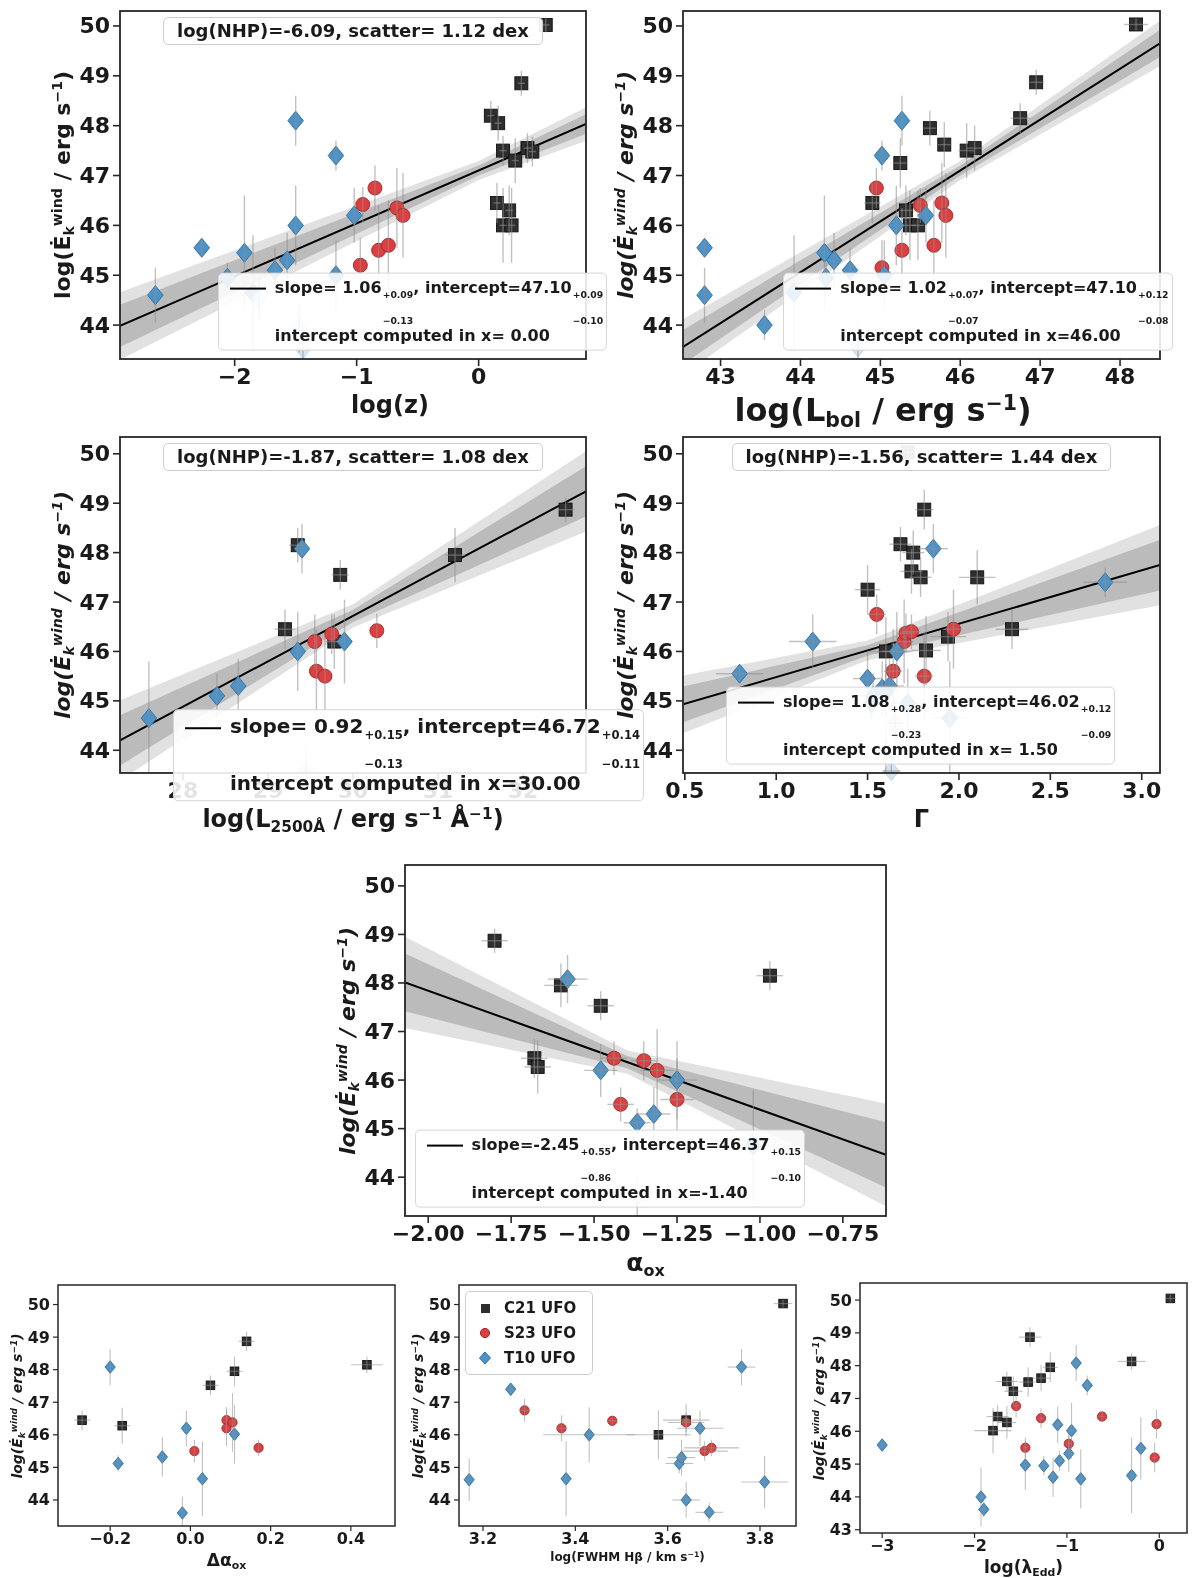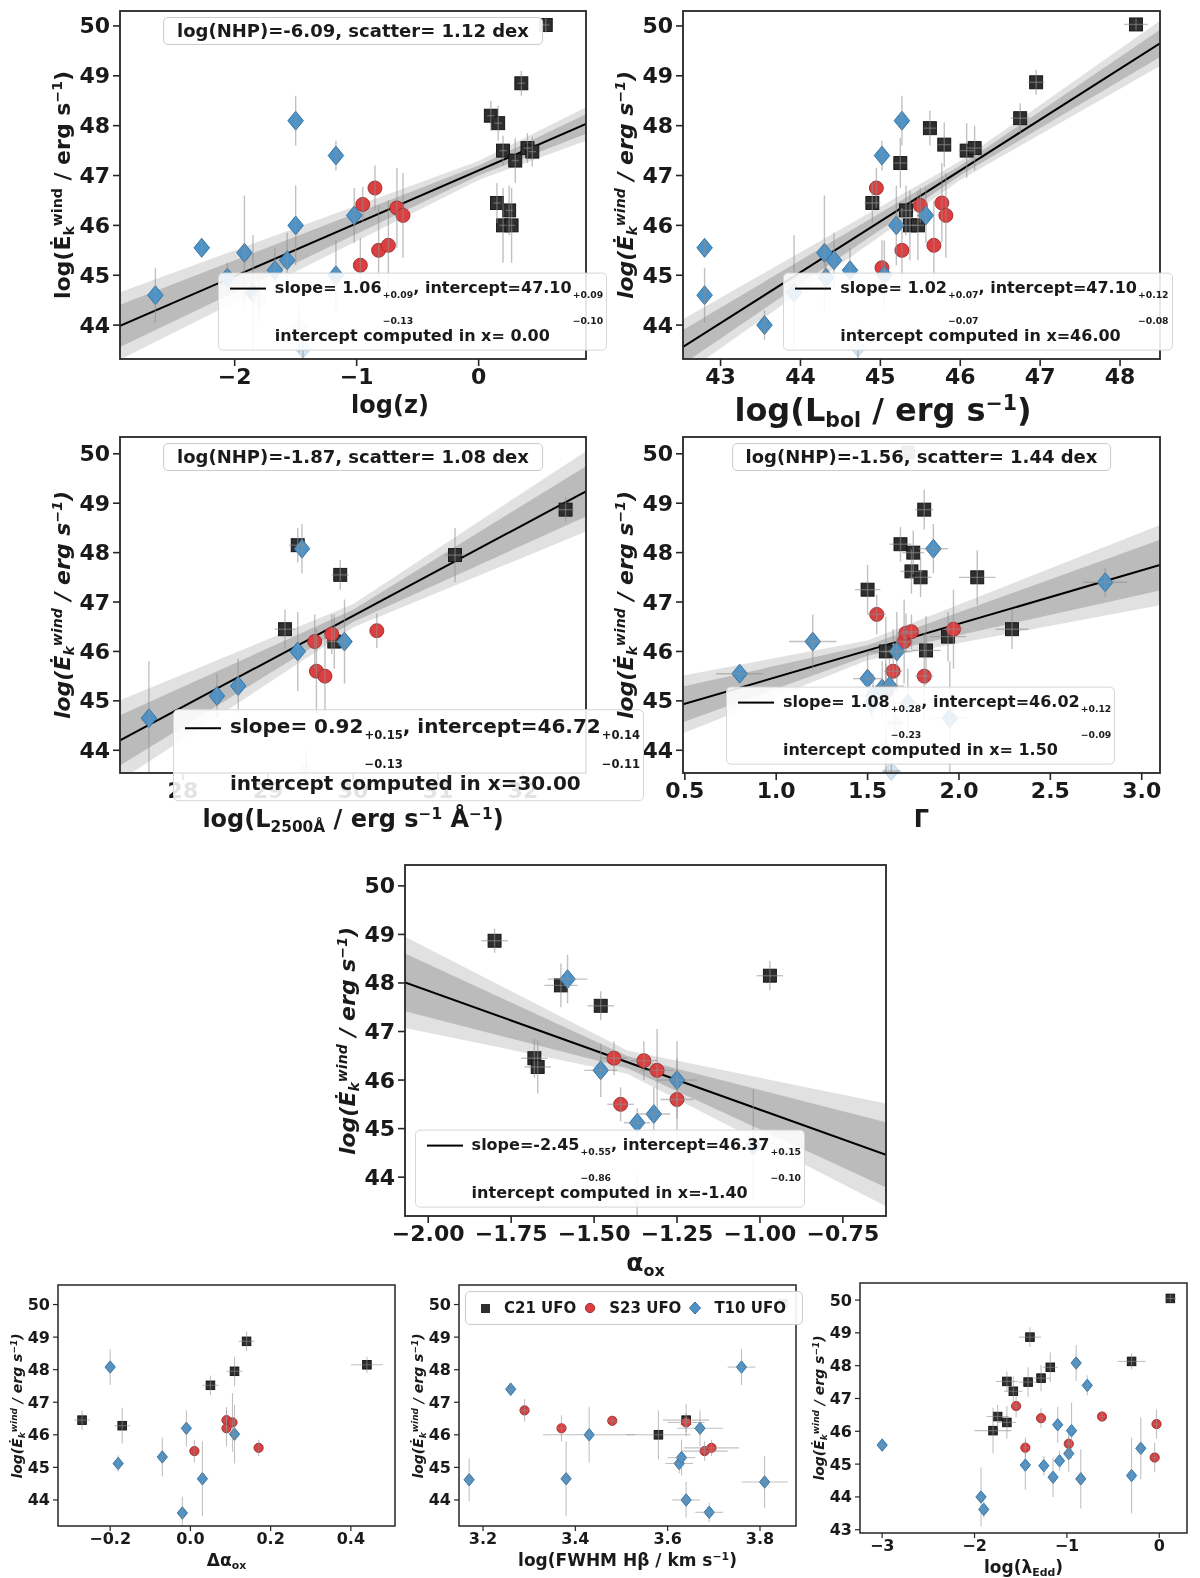--- a/index.html
+++ b/index.html
@@ -14,21 +14,21 @@
   .fitline{display:inline-block;width:36px;border-top:2.3px solid #000;margin-right:9px;vertical-align:middle;}
   .fitrow2{margin-left:45px;}
   .pm{display:inline-flex;flex-direction:column;font-size:0.58em;line-height:1.12;vertical-align:-0.5em;margin-left:1px;font-weight:700;gap:16px;}
   sub,sup{font-size:0.64em;}
   sup{vertical-align:0.55em;}
   sub{vertical-align:-0.3em;}
   .xlab{font-weight:700;white-space:nowrap;transform:translateX(-50%);}
   .ylab{font-weight:700;white-space:nowrap;transform:translate(-50%,-50%) rotate(-90deg);}
   .ital{font-style:italic;}
   .slegend{background:rgba(255,255,255,0.92);border:1.5px solid #cccccc;border-radius:5px;
-        padding:7px 16px 7px 12px;display:flex;flex-direction:row;gap:7px;}
+        padding:7px 16px 7px 12px;display:flex;flex-direction:column;gap:7px;}
   .slegend-item{display:flex;align-items:center;gap:12px;font-weight:700;}
   .mk{display:inline-block;width:14px;height:14px;position:relative;flex:0 0 14px;}
 </style>
 </head>
 <body>
 
 <div id="figure">
     <svg width="1200" height="1578">
       <g>
         <defs>
@@ -918,21 +918,21 @@
           <span>+0.55</span>
           <span>−0.86</span>
         </span><span>, intercept=46.37</span><span class="pm">
           <span>+0.15</span>
           <span>−0.10</span>
         </span></div>
       <div class="fitrow2">intercept computed in x=-1.40</div>
     </div>
     <div class="ov xlab" style="left: 226.5px; top: 1550px; font-size: 17px;">Δα<sub>ox</sub></div>
     <div class="ov ylab ital" style="left: 18px; top: 1405.5px; font-size: 14px;">log(Ė<sub>k</sub><sup>wind</sup> / erg s<sup>−1</sup>)</div>
-    <div class="ov xlab" style="left: 627.5px; top: 1550px; font-size: 17px;">log(FWHM Hβ / km s<sup>−1</sup>)</div>
+    <div class="ov xlab" style="left: 627.5px; top: 1550px; font-size: 12px;">log(FWHM Hβ / km s<sup>−1</sup>)</div>
     <div class="ov ylab ital" style="left: 419px; top: 1405.5px; font-size: 14px;">log(Ė<sub>k</sub><sup>wind</sup> / erg s<sup>−1</sup>)</div>
     <div class="ov slegend" style="left: 465px; top: 1291px; font-size: 15px;">
       <div class="slegend-item">
         <span class="mk">
           <svg width="14" height="14">
             <rect x="3" y="3" width="9" height="9" fill="#2e2e2e"></rect>
           </svg>
         </span>
         <span>C21 UFO</span>
       </div>

